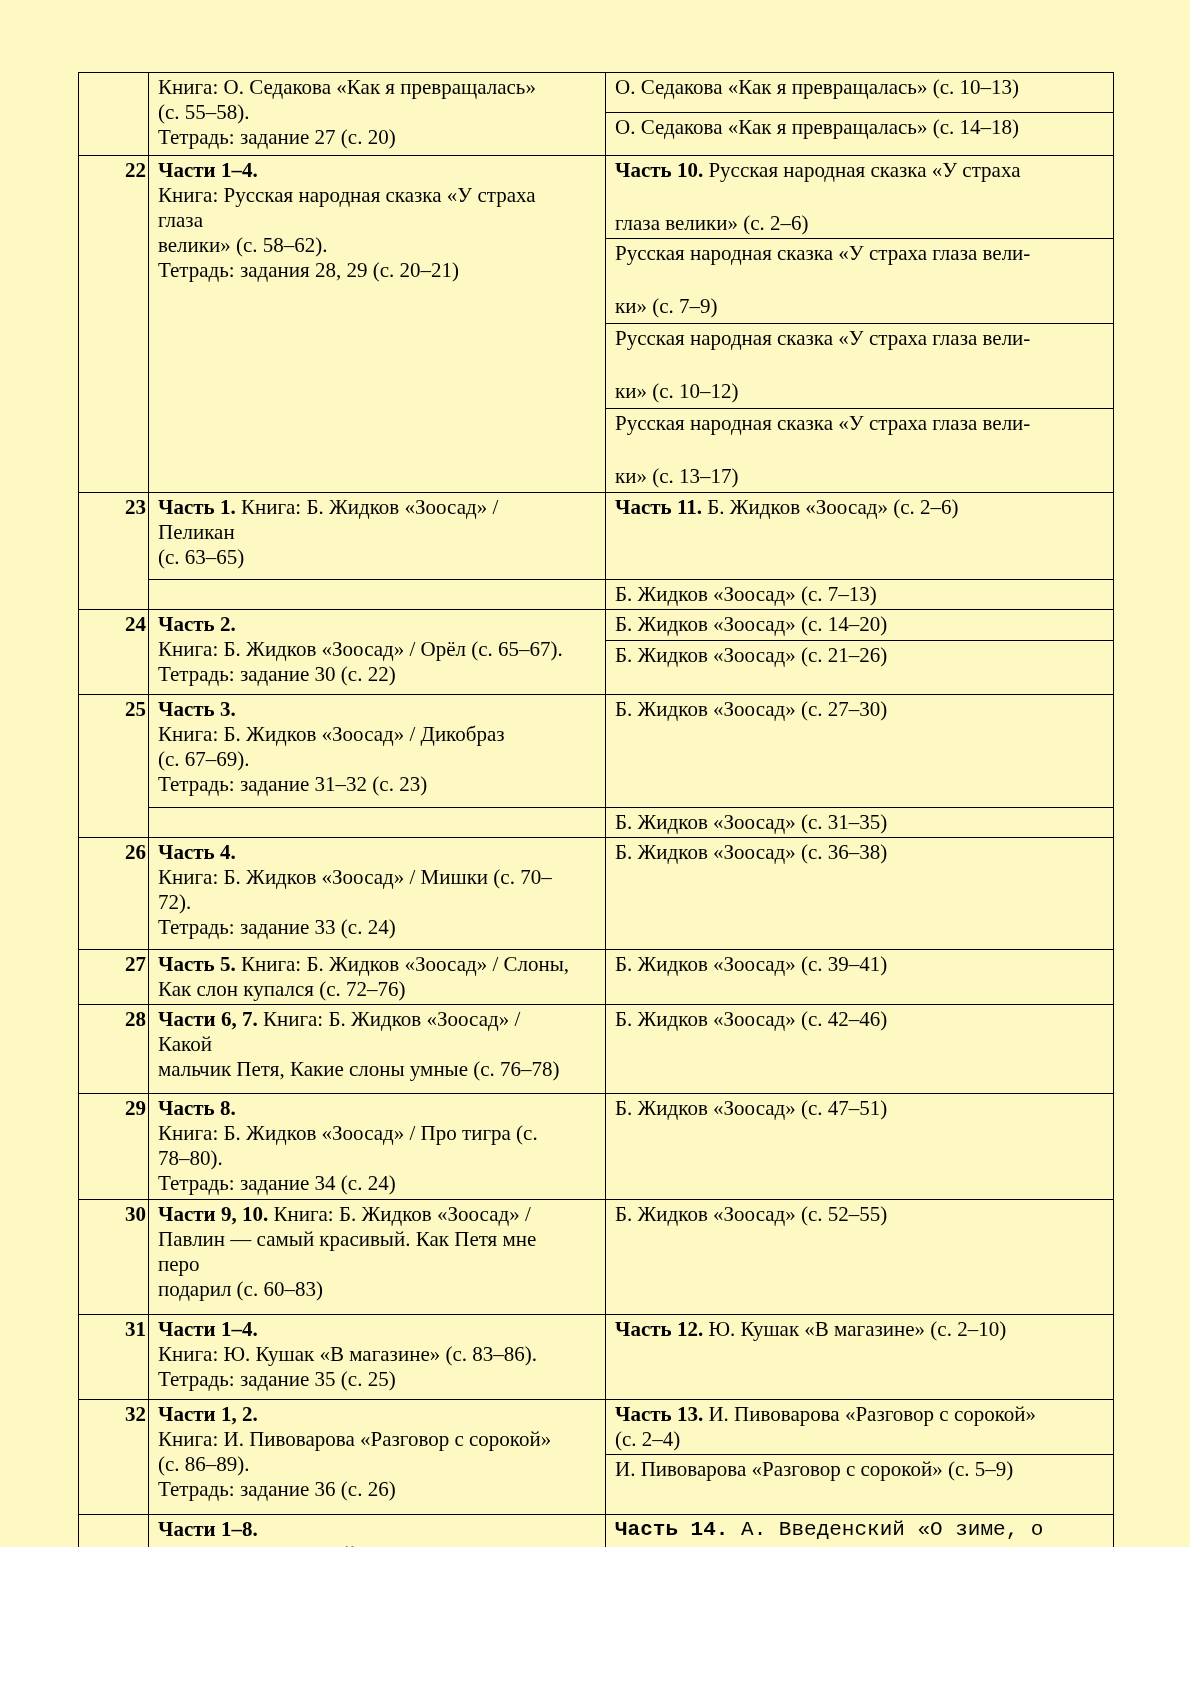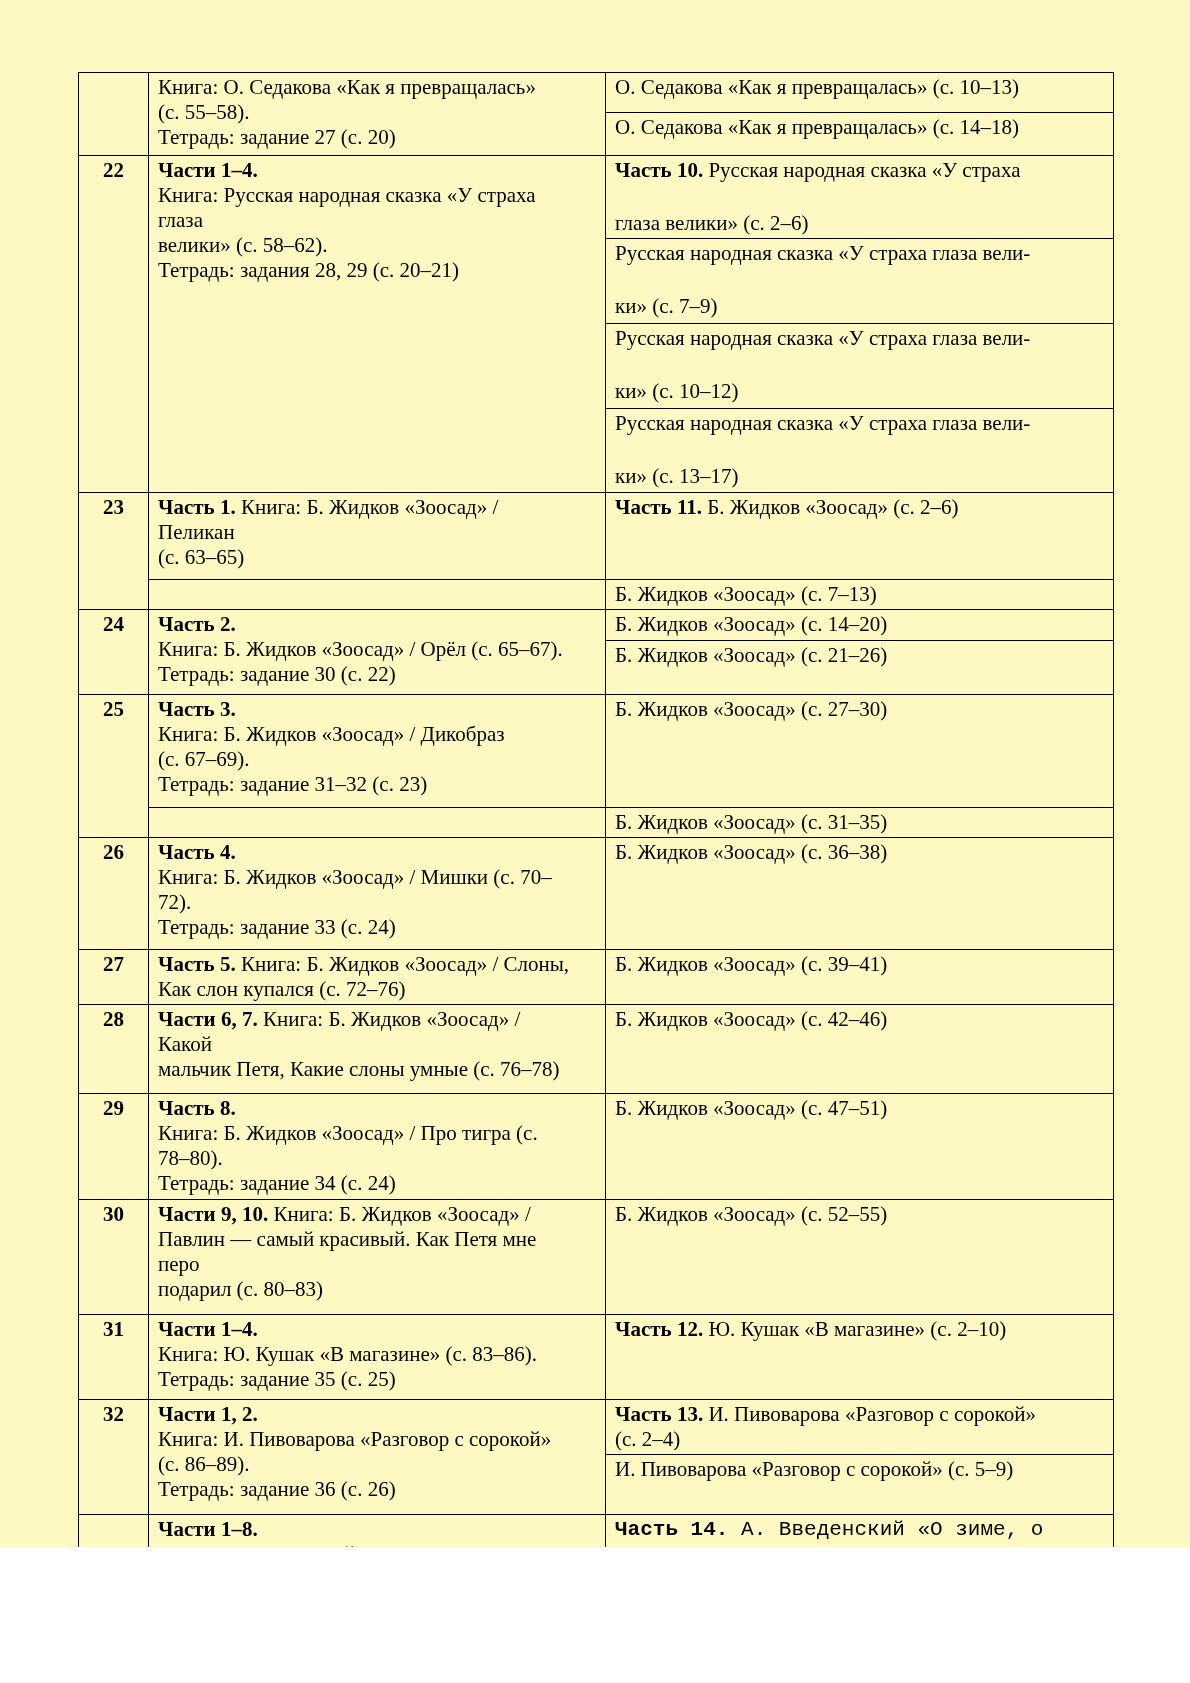--- a/index.html
+++ b/index.html
@@ -29,21 +29,21 @@
   col.c-right { width: 508px; }
   td {
     border: 1.5px solid #000000;
     vertical-align: top;
     padding: 2px 8px 2px 9px;
     font-size: 21px;
     line-height: 25px;
     overflow: hidden;
   }
   td.num {
-    text-align: center;
+    text-align: right;
     font-weight: bold;
     padding: 2px 2px;
   }
   td b { font-weight: bold; }
   .ln { min-height: 25px; }
   
   td.spaced .ln + .ln { margin-top: 28px; font-family: Liberation Serif, serif; }
   
   td.nb { border-bottom: none; font-family: Liberation Mono, monospace; }
 </style>
@@ -219,21 +219,21 @@
           </td>
         </tr>
         <tr style="height: 115px; padding-left: 16px;">
           <td class="num">
             <div class="ln"><b>30</b></div>
           </td>
           <td class="mid">
             <div class="ln"><b>Части 9, 10.</b> Книга: Б. Жидков «Зоосад» /</div>
             <div class="ln">Павлин — самый красивый. Как Петя мне</div>
             <div class="ln">перо</div>
-            <div class="ln">подарил (с. 80–83)</div>
+            <div class="ln">подарил (с. 60–83)</div>
           </td>
           <td class="right">
             <div class="ln">Б. Жидков «Зоосад» (с. 52–55)</div>
           </td>
         </tr>
         <tr style="height: 85px; border-radius: 31px;">
           <td class="num">
             <div class="ln"><b>31</b></div>
           </td>
           <td class="mid">

